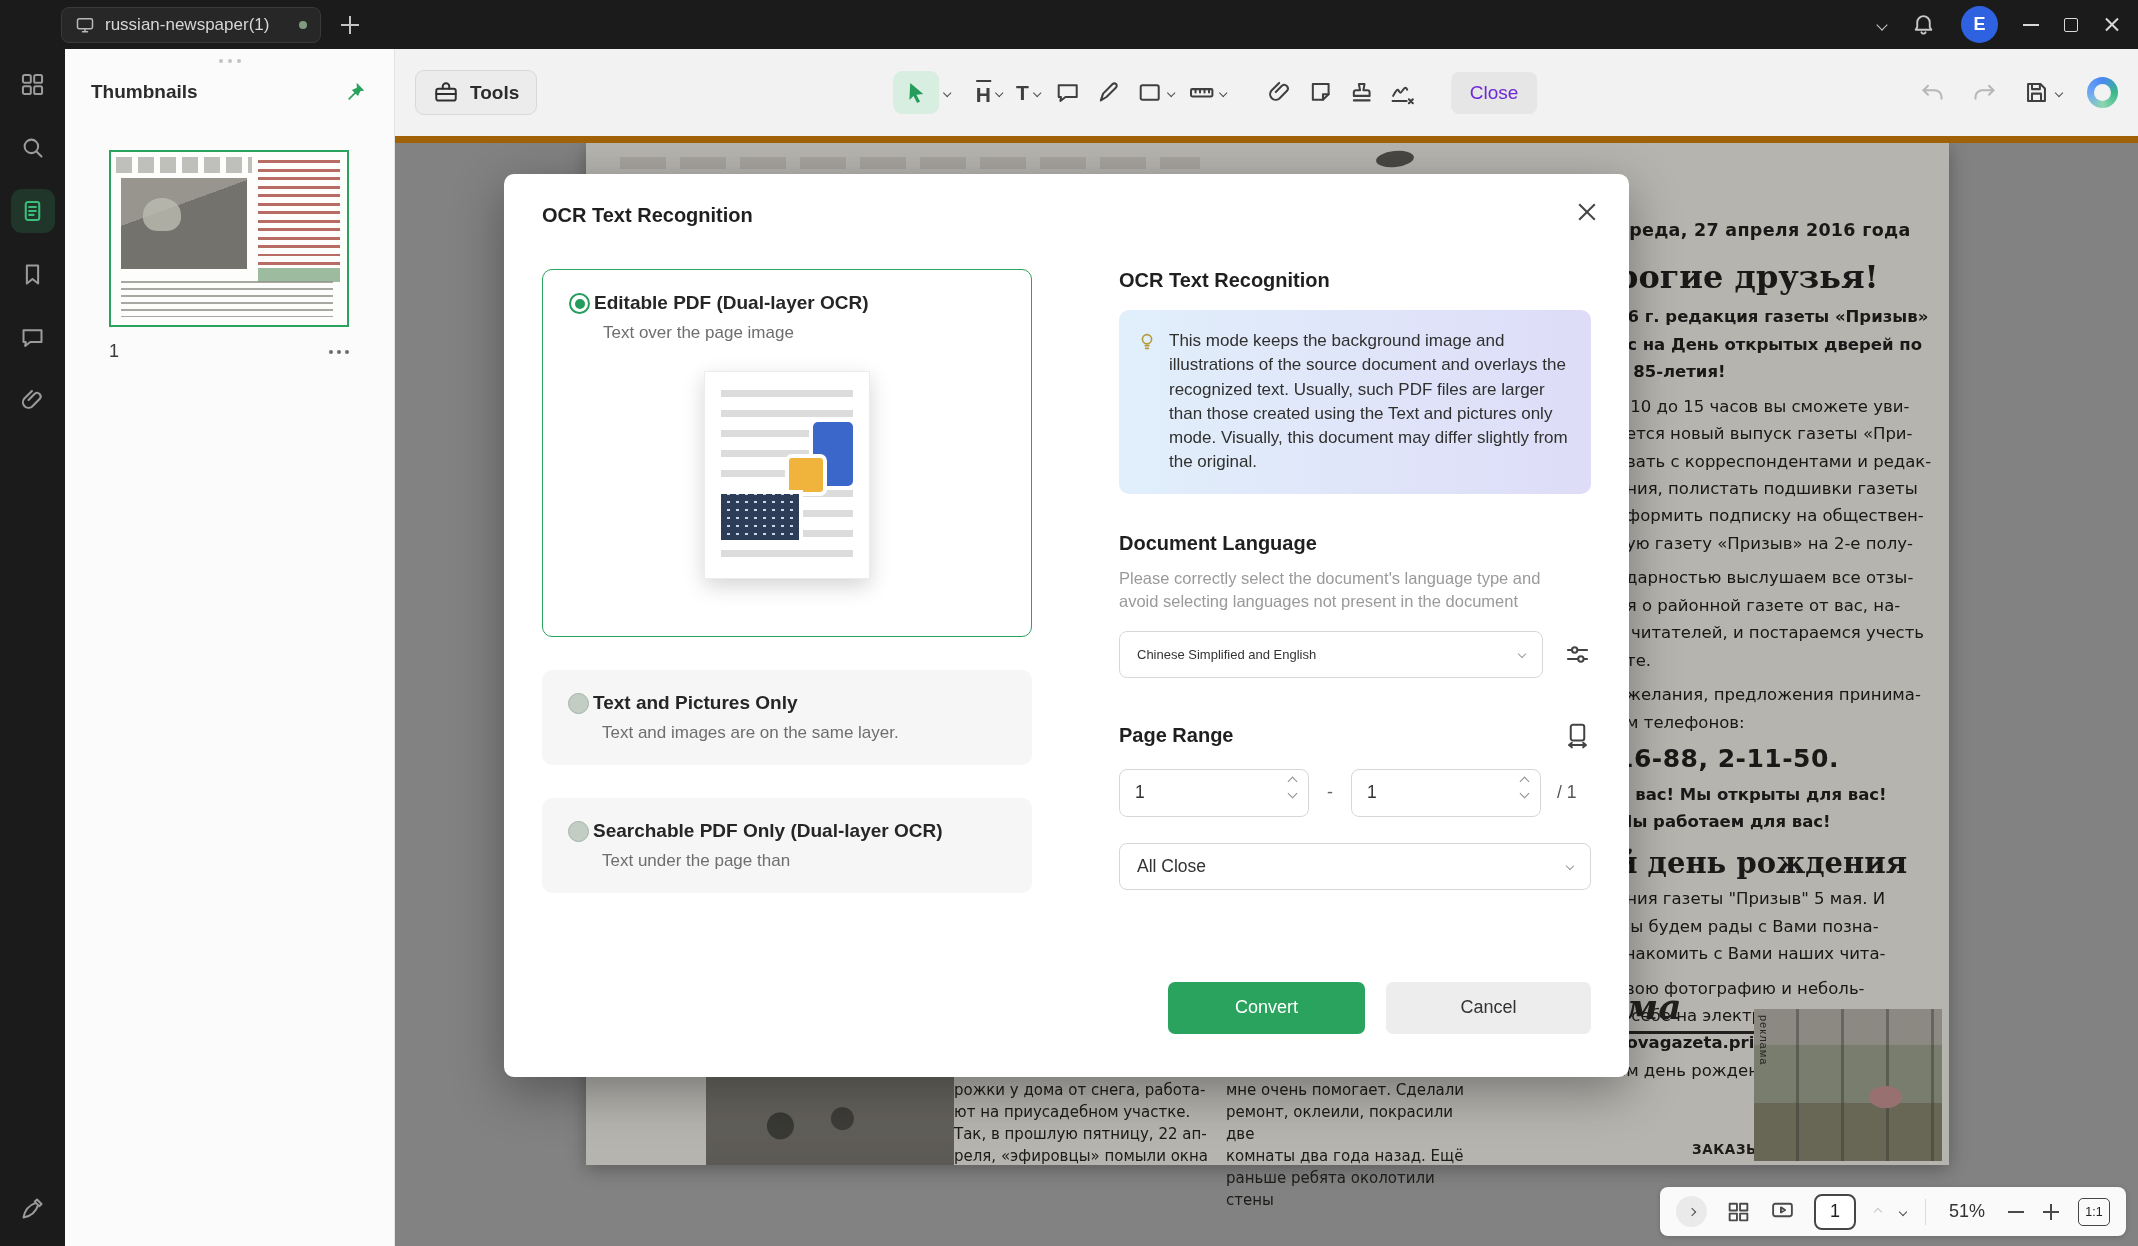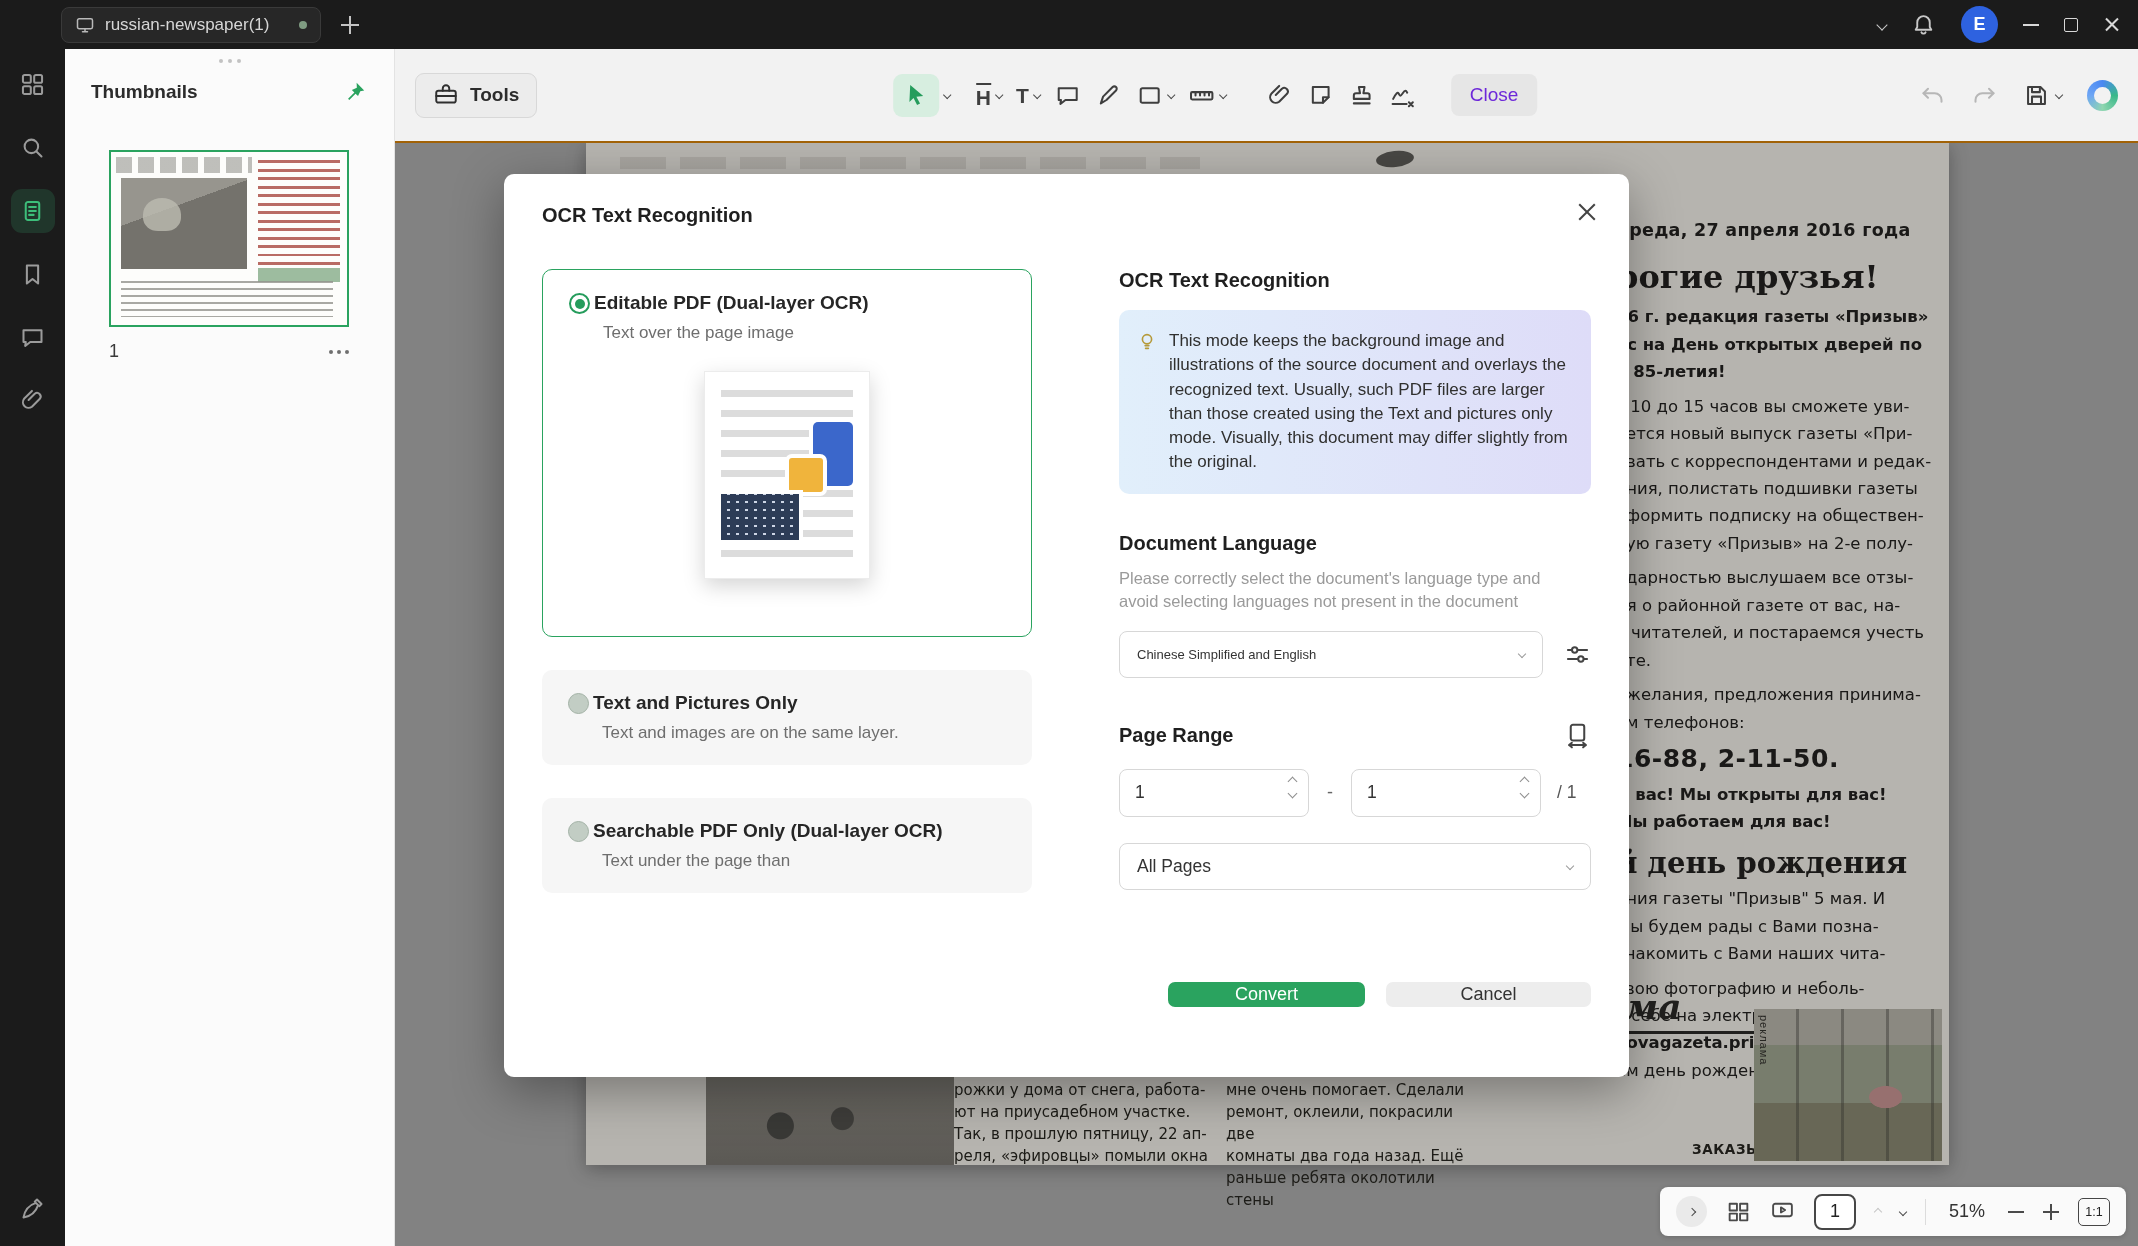--- a/index.html
+++ b/index.html
@@ -53,21 +53,21 @@
   .t-photo::after { content:''; position:absolute; left:18%; top:22%; width:30%; height:36%; background:#bdbbb2; border-radius:50% 50% 40% 40%; opacity:.8; }
   .t-redcol { position:absolute; right:1%; top:2%; width:36%; height:64%; background:repeating-linear-gradient(180deg,#a23b32 0 3px, transparent 3px 8.5px); opacity:.75; }
   .t-green { position:absolute; right:1%; top:68%; width:36%; height:9%; background:#74a078; opacity:.7; }
   .t-lines-bottom { position:absolute; left:2%; bottom:2%; width:94%; height:22%; background:repeating-linear-gradient(180deg,#93938d 0 2.5px, transparent 2.5px 7px); opacity:.8; }
   .thumb-caption { position:absolute; left:44px; top:292px; width:240px; display:flex; align-items:center; color:#3a3a3a; font-size:18px; }
   .more-dots { margin-left:auto; display:flex; gap:4px; }
   .more-dots i { width:4px; height:4px; border-radius:50%; background:#6f6f6f; }
 
   
   .main { flex:1; display:flex; flex-direction:column; min-width:0; }
-  .toolbar { height:94px; background:#f2f2f2; border-bottom:2px solid #a16207; display:flex; align-items:center; padding:0 20px; position:relative; flex-shrink:0; }
+  .toolbar { height:94px; background:#f2f2f2; border-bottom:7px solid #a16207; display:flex; align-items:center; padding:0 20px; position:relative; flex-shrink:0; }
   .tools-btn { display:flex; align-items:center; gap:11px; background:#ececec; border:1px solid #d8d8d8; border-radius:9px; height:45px; padding:0 17px; font-size:19px; font-weight:700; color:#2c2c2c; }
   .tools-btn svg { width:26px; height:26px; color:#2f2f2f; }
   .tool-center { position:absolute; left:calc(50% - 55px); transform:translateX(-50%); display:flex; align-items:center; }
   .tbtn { display:flex; align-items:center; gap:5px; padding:6px 7px; border-radius:8px; color:#3f3f3f; }
   .tbtn svg { width:27px; height:27px; }
   .select-tool { background:#d7eee0; border-radius:9px; width:46px; height:43px; display:flex; align-items:center; justify-content:center; color:#259c5c; }
   .select-tool svg { width:26px; height:26px; }
   .tool-glyph { font-size:21px; font-weight:700; color:#3f3f3f; line-height:1; }
   .h-bar { border-top:2.3px solid #3f3f3f; padding-top:2px; }
   .tgap { width:12px; } .tgap-lg { width:26px; }
@@ -161,21 +161,21 @@
   .num-input { width:190px; height:48px; border:1px solid #d7d7d7; border-radius:8px; position:relative; display:flex; align-items:center; background:#fff; }
   .num-field { border:none; outline:none; width:130px; padding-left:15px; font-size:17.5px; color:#333; background:transparent; font-family:"Liberation Sans",sans-serif; }
   .stepper { position:absolute; right:12px; top:8px; display:flex; flex-direction:column; gap:5px; align-items:center; }
   .st { width:7px; height:7px; border-right:1.5px solid #8e8e8e; border-bottom:1.5px solid #8e8e8e; }
   .st.up { transform:rotate(225deg); } .st.down { transform:rotate(45deg); }
   .dash { margin:0 18px; color:#666; font-size:18px; }
   .total { margin-left:16px; color:#555; font-size:17.5px; }
   .allpages { margin-top:26px; height:47px; border:1px solid #d7d7d7; border-radius:8px; display:flex; align-items:center; padding:0 17px; font-size:17.5px; color:#333; background:#fff; }
   .allpages .chev { margin-left:auto; }
   .btn-row { margin-top:92px; display:flex; justify-content:flex-end; gap:21px; }
-  .btn { height:25px; border-radius:7px; font-size:18px; display:flex; align-items:center; justify-content:center; border:none; font-family:"Liberation Sans",sans-serif; }
+  .btn { height:52px; border-radius:7px; font-size:18px; display:flex; align-items:center; justify-content:center; border:none; font-family:"Liberation Sans",sans-serif; }
   .btn-convert { width:197px; background:#2aa35f; color:#fff; }
   .btn-cancel { width:205px; background:#ededed; color:#333; }
 </style>
 </head>
 <body>
 
 <div class="titlebar">
   <div class="tab">
     <svg class="ic" viewBox="0 0 24 24" style="width:20px;height:20px;color:#b9b9b9">
         <rect x="3" y="4.5" width="18" height="12" rx="2"></rect>
@@ -533,21 +533,21 @@
                 <input class="num-field" value="1" style="">
                 <span class="stepper">
                     <span class="st up"></span>
                     <span class="st down"></span>
                   </span>
               </div>
               <span class="total">/ 1</span>
             </div>
 
             <div class="allpages">
-              <span>All Pages</span>
+              <span>All Close</span>
               <span class="chev sm gray"></span>
             </div>
 
             <div class="btn-row">
               <button class="btn btn-convert">Convert</button>
               <button class="btn btn-cancel">Cancel</button>
             </div>
           </div>
         </div>
       </div>

